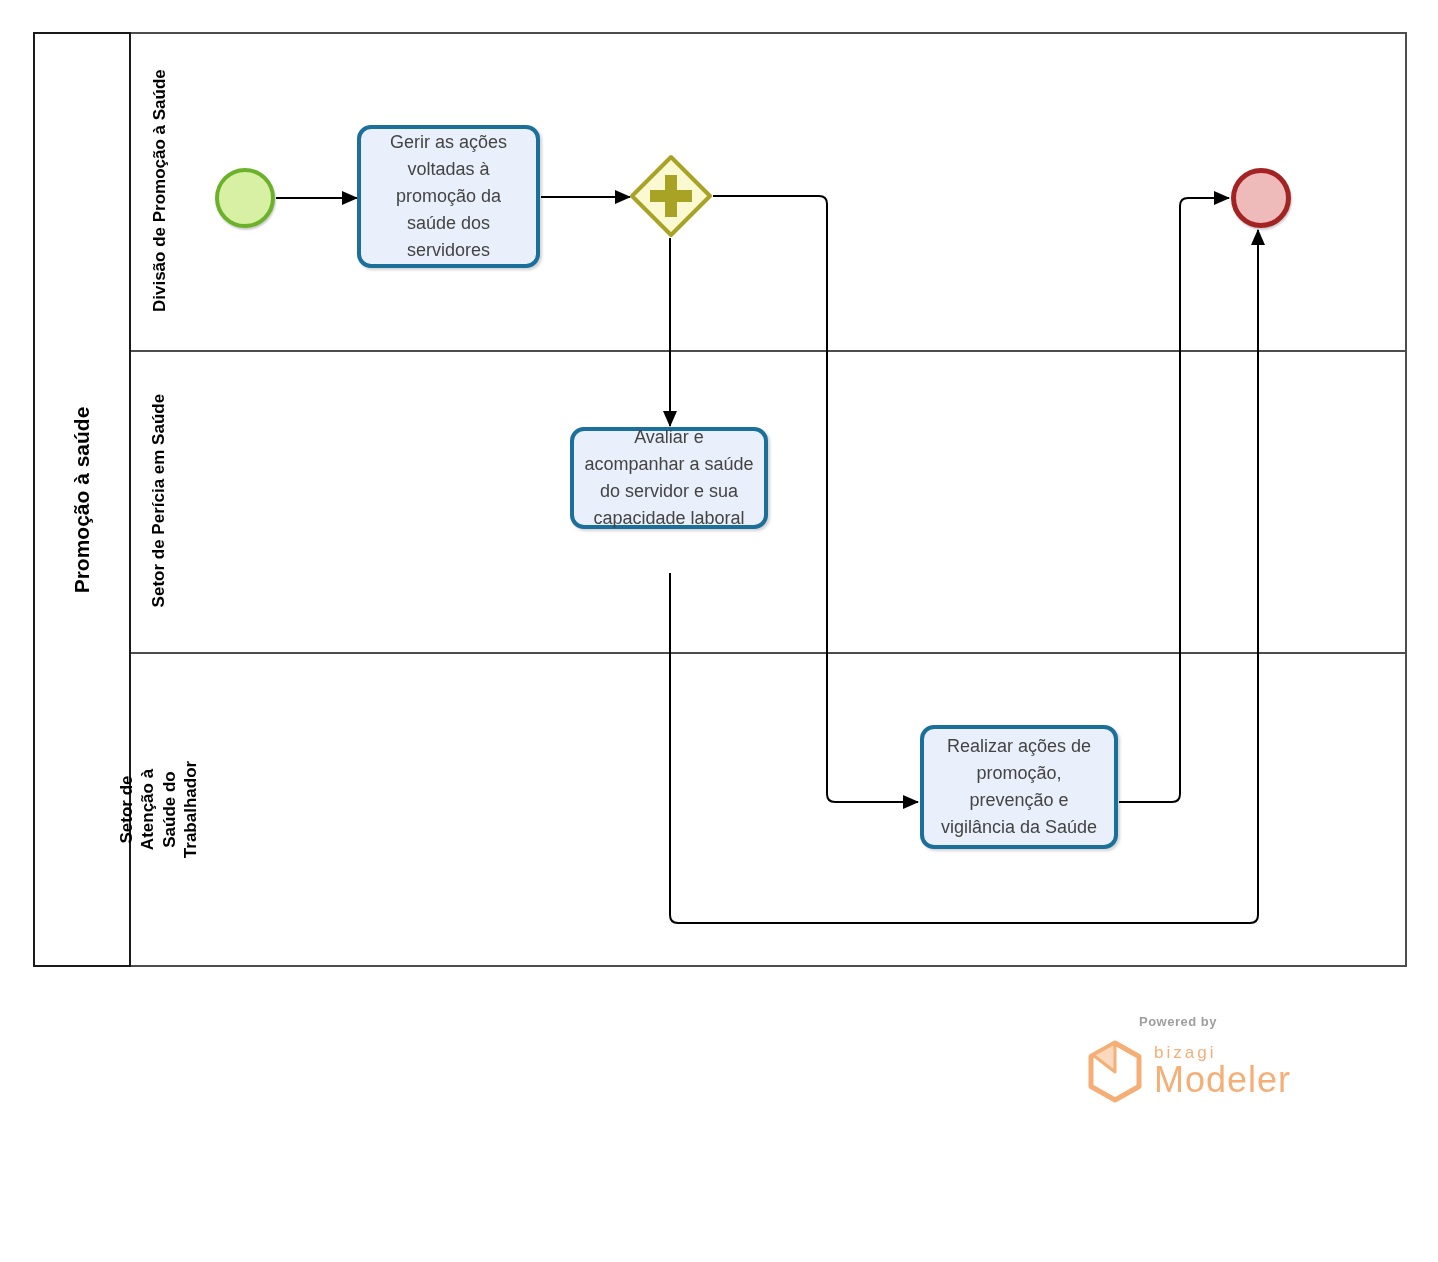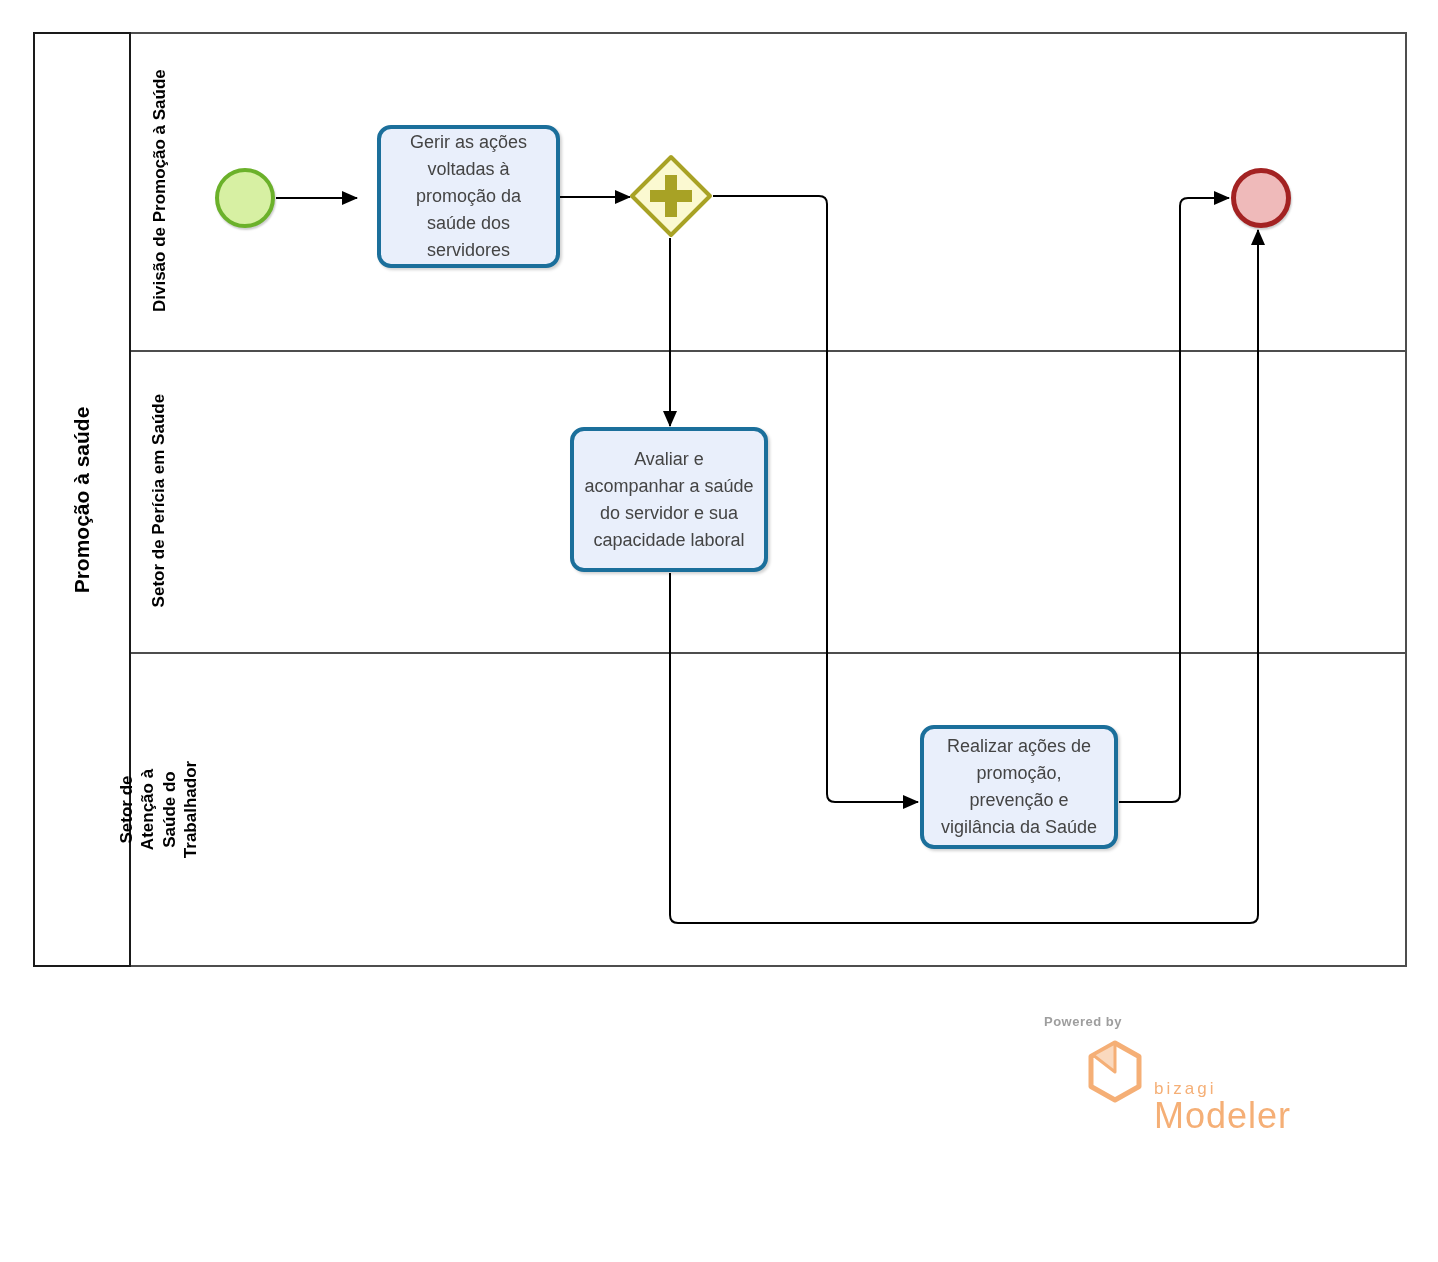--- a/index.html
+++ b/index.html
@@ -58,33 +58,33 @@
     background:var(--startFill);border:4px solid var(--startBorder);
   }
   .event.end{
     left:1231px;top:168px;width:60px;height:60px;
     background:var(--endFill);border:5px solid var(--endBorder);
   }
   .gateway-box{left:629px;top:154px;width:84px;height:84px;}
   .gw-diamond{fill:var(--gatewayFill);stroke:var(--gatewayBorder);stroke-width:4;stroke-linejoin:round;}
   .gw-plus{stroke:var(--gatewayBorder);stroke-width:12;fill:none;}
 
-  #task-gerir{left:357px;top:125px;width:183px;height:143px;margin-left:20px;}
-  #task-avaliar{left:570px;top:427px;width:198px;height:145px;justify-content:center;}
+  #task-gerir{left:357px;top:125px;width:183px;height:143px;}
+  #task-avaliar{left:570px;top:427px;width:198px;height:102px;justify-content:center;}
   #task-realizar{left:920px;top:725px;width:198px;height:124px;}
 
   
   .powered-by{
-    left:1044px;top:1014px;font-size:13px;font-weight:600;
+    left:1139px;top:1014px;font-size:13px;font-weight:600;
     color:var(--poweredByGray);letter-spacing:0.5px;
   }
   .logo-icon{left:1086px;top:1040px;}
   .logo-hex{fill:none;stroke:var(--brandOrange);stroke-width:5;stroke-linejoin:round;}
   .logo-fold{fill:#FAD9BE;stroke:var(--brandOrange);stroke-width:3;stroke-linejoin:round;}
-  .brand-col{left:1154px;top:1044px;color:var(--brandOrange);margin-top:36px;}
+  .brand-col{left:1154px;top:1044px;color:var(--brandOrange);}
   .brand-bizagi{font-size:17px;letter-spacing:3px;line-height:1;}
   .brand-modeler{font-size:36px;font-weight:300;letter-spacing:1px;line-height:1.05;}
 </style>
 </head>
 <body>
 
 <div class="abs pool"></div>
 
 <div class="abs pool-label-col">
   <div class="pool-label">Promoção à saúde</div>

